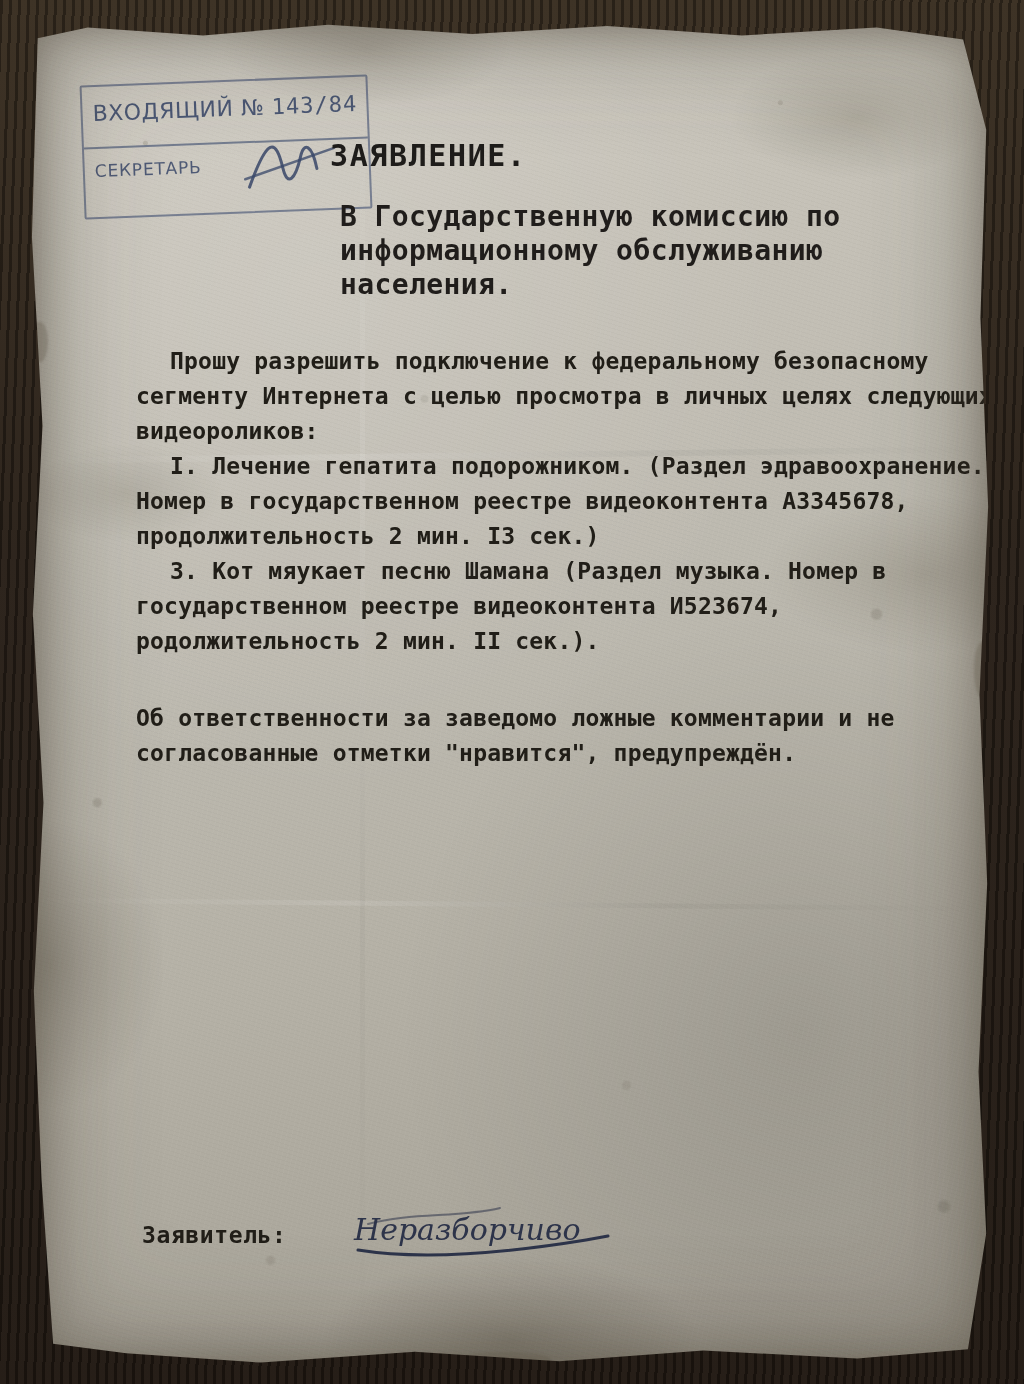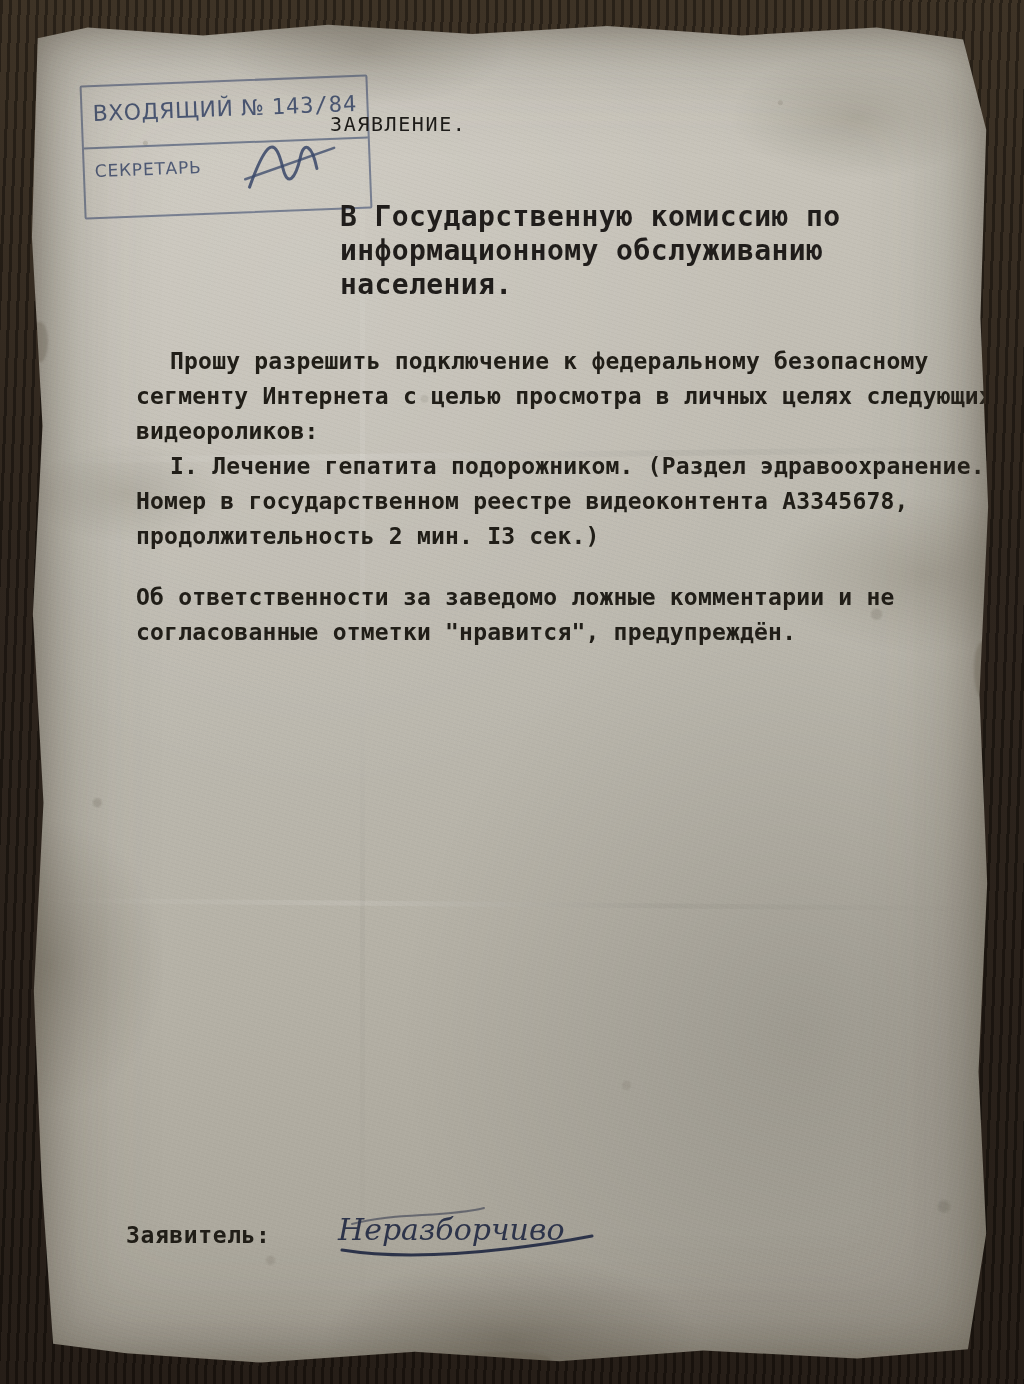--- a/index.html
+++ b/index.html
@@ -142,23 +142,23 @@
     position: absolute;
     left: 160px;
     top: 48px;
     width: 130px;
     height: 80px;
     pointer-events: none;
   }
   .title {
     position: absolute;
     left: 300px;
-    top: 90px;
-    font-size: 20px;
-    font-weight: normal;
+    top: 116px;
+    font-size: 30px;
+    font-weight: bold;
     letter-spacing: 1.6px;
     color: #201e1b;
   }
   .addressee {
     position: absolute;
     left: 310px;
     top: 178px;
     width: 600px;
     font-size: 28px;
     line-height: 34px;
@@ -174,26 +174,26 @@
     font-size: 23px;
     line-height: 35px;
     letter-spacing: 0.2px;
     font-weight: bold;
     color: #232019;
   }
   .body p {
     margin: 0;
     text-indent: 34px;
   }
-  .body p.noindent { text-indent: 0; }
+  .body p.noindent { text-indent: 0; margin-top: 16px; }
   .gap { height: 26px; }
 
   .signature-row {
     position: absolute;
-    left: 96px;
+    left: 112px;
     top: 1186px;
     width: 700px;
     height: 70px;
   }
   .signature-label {
     position: absolute;
     left: 0;
     top: 14px;
     font-size: 23px;
     font-weight: bold;
@@ -269,20 +269,21 @@
     </svg>
   </div>
 
   <div class="title">ЗАЯВЛЕНИЕ.</div>
 
   <div class="addressee">В Государственную комиссию по информационному обслуживанию населения.</div>
 
   <div class="body">
     <p>Прошу разрешить подключение к федеральному безопасному сегменту Интернета с целью просмотра в личных целях следующих видеороликов:</p>
     <p>I. Лечение гепатита подорожником. (Раздел эдравоохранение. Номер в государственном реестре видеоконтента А3345678, продолжительность 2 мин. I3 сек.)</p>
+    <p>3. Кот мяукает песню Шамана (Раздел музыка. Номер в государственном реестре видеоконтента И523674, родолжительность 2 мин. II сек.).</p>
     <div class="gap"></div>
     <p class="noindent">Об ответственности за заведомо ложные комментарии и не согласованные отметки "нравится", предупреждён.</p>
   </div>
 
   <div class="signature-row">
     <div class="signature-label">Заявитель:</div>
     <svg class="signature-mark" viewBox="0 0 270 80">
       <text class="sig-text" x="4" y="46">Неразборчиво</text>
       <path d="M8 56 C 70 66, 150 60, 236 46 L 258 42" fill="none" stroke="#2d3550" stroke-width="3" stroke-linecap="round"></path>
       <path d="M18 30 C 60 18, 110 24, 150 14" fill="none" stroke="rgba(45,53,80,0.55)" stroke-width="2" stroke-linecap="round"></path>

